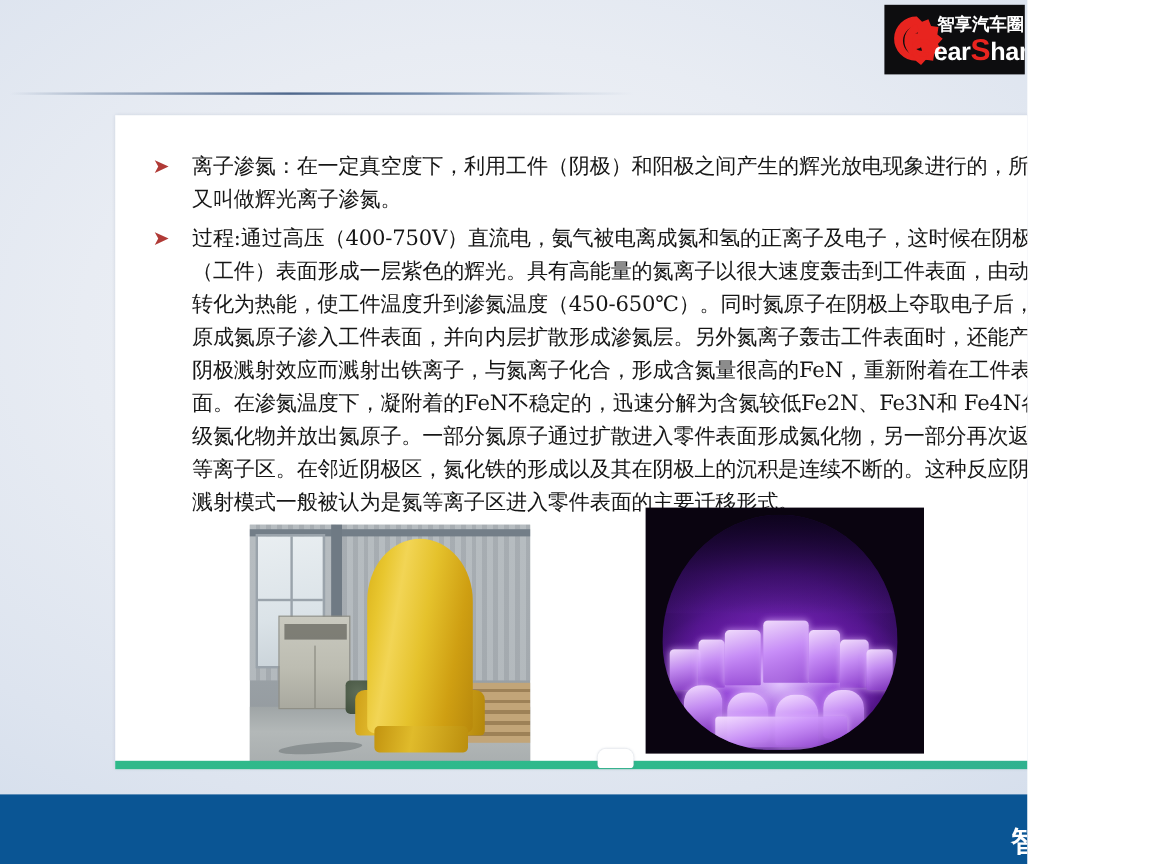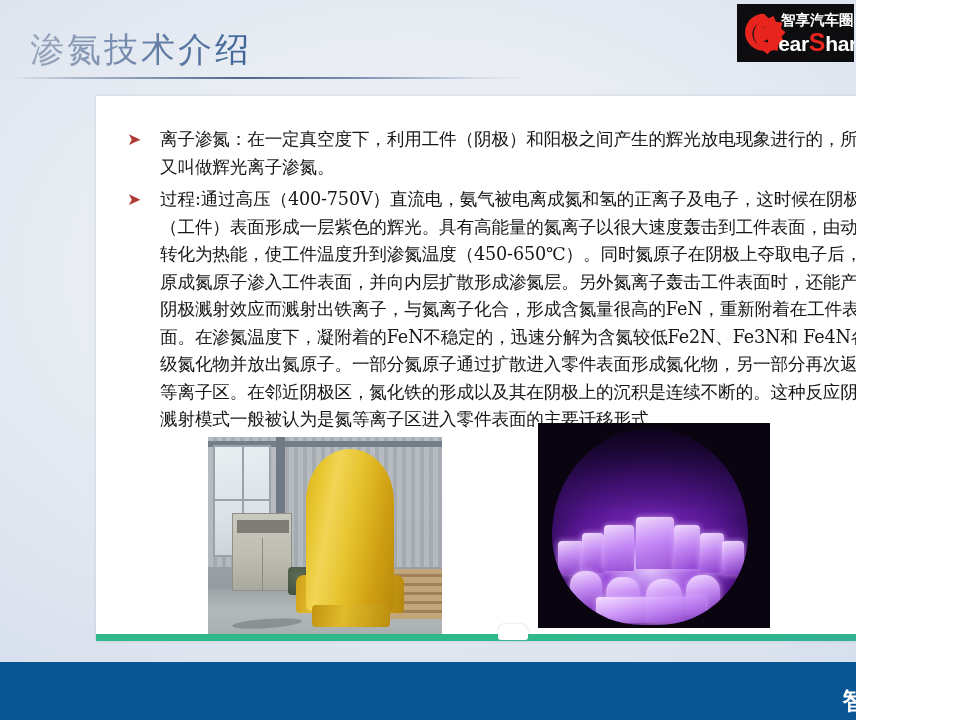--- a/index.html
+++ b/index.html
@@ -331,21 +331,20 @@
                A42 42 0 1 1 50 4 Z
                M50 22 A28 28 0 1 0 62 76 L58 62 A15 15 0 1 1 52 36 Z" fill="#e8241f"></path>
       <path d="M50 18 A32 32 0 1 0 70 82 L64 68 A18 18 0 1 1 54 33 Z" fill="#e8241f"></path>
     </svg>
     <div class="logo-cn">智享汽车圈</div>
     <div class="logo-en">
       <span class="cap">G</span><span>ear</span><span class="cap">S</span><span>hare</span>
     </div>
   </div>
 
-  <div class="title">渗氮技术介绍</div>
   <div class="title-rule"></div>
 
   <div class="card">
 
     <div class="bullets">
       <div class="bullet">
         <span class="bullet-marker">➤</span>
         <span class="bullet-text">离子渗氮：在一定真空度下，利用工件（阴极）和阳极之间产生的辉光放电现象进行的，所以又叫做辉光离子渗氮。</span>
       </div>
       <div class="bullet">

